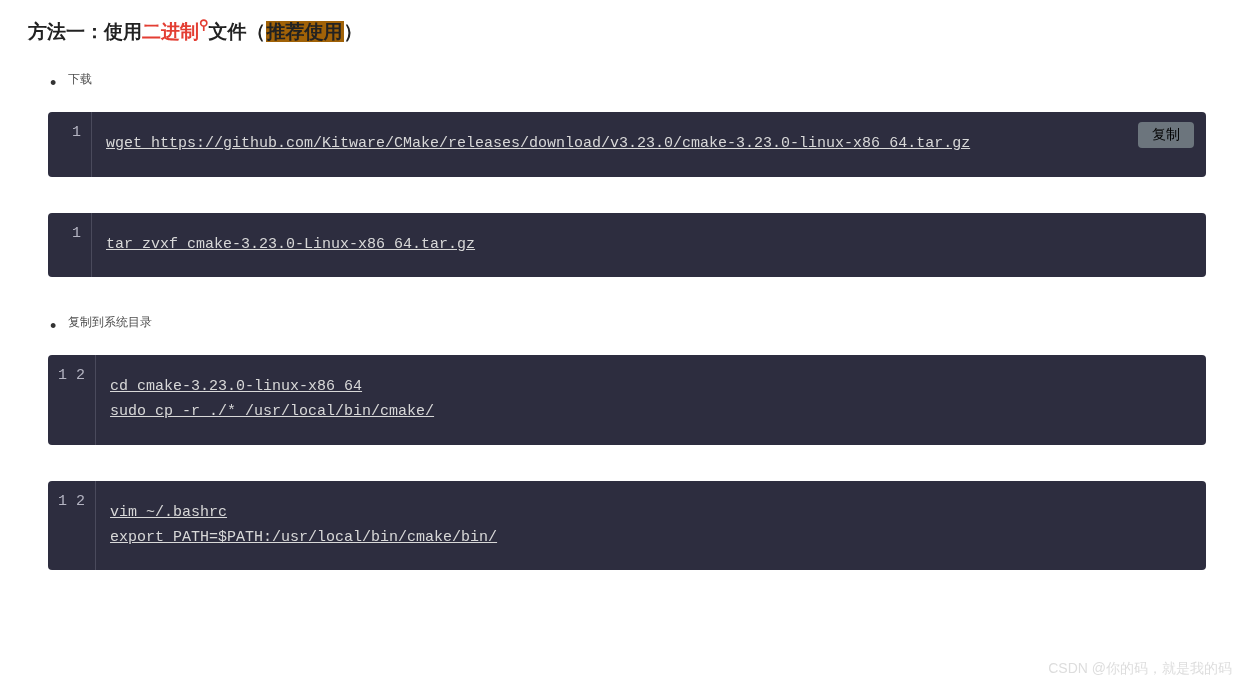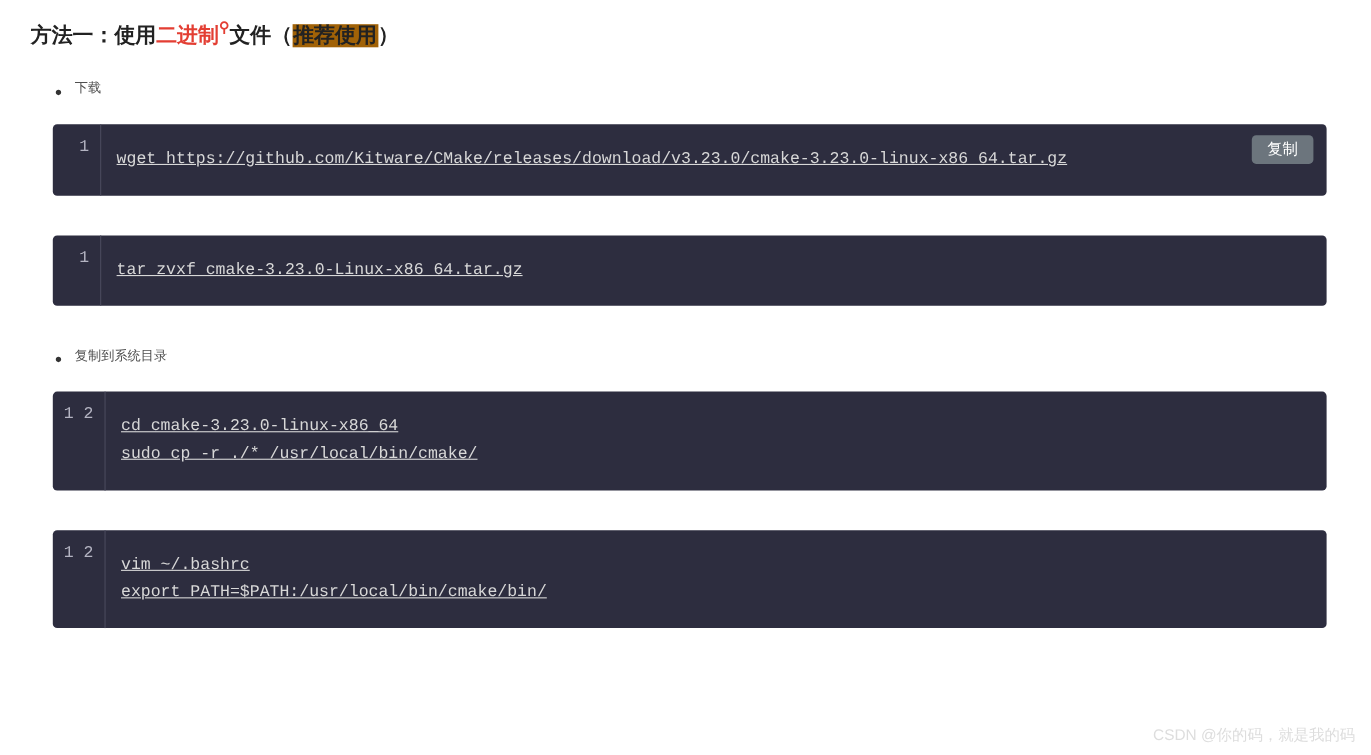--- a/index.html
+++ b/index.html
@@ -76,21 +76,21 @@
       white-space: pre;
       line-height: 1.65;
       overflow-x: auto;
       text-decoration: underline;
     }
     .copy-btn {
       position: absolute;
       right: 12px;
       top: 10px;
       background: #6c757d;
-      color: #ffffff;
+      color: #000000;
       border: none;
       border-radius: 4px;
       padding: 4px 14px;
       font-size: 14px;
       cursor: pointer;
       font-family: Liberation Sans, sans-serif;
     }
     .watermark {
       position: fixed;
       bottom: 8px;

